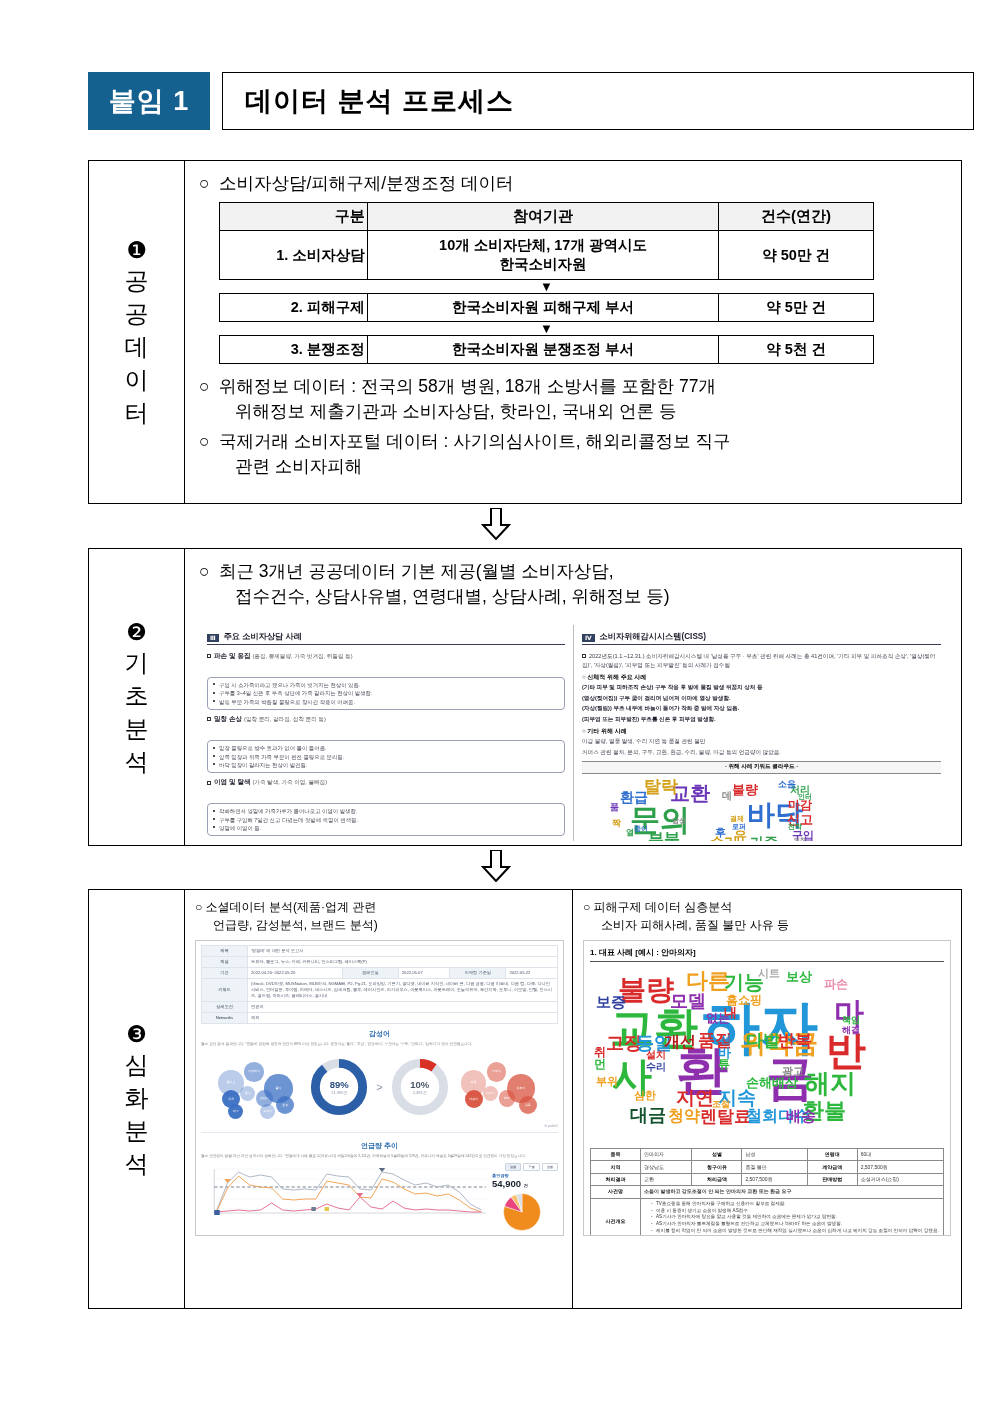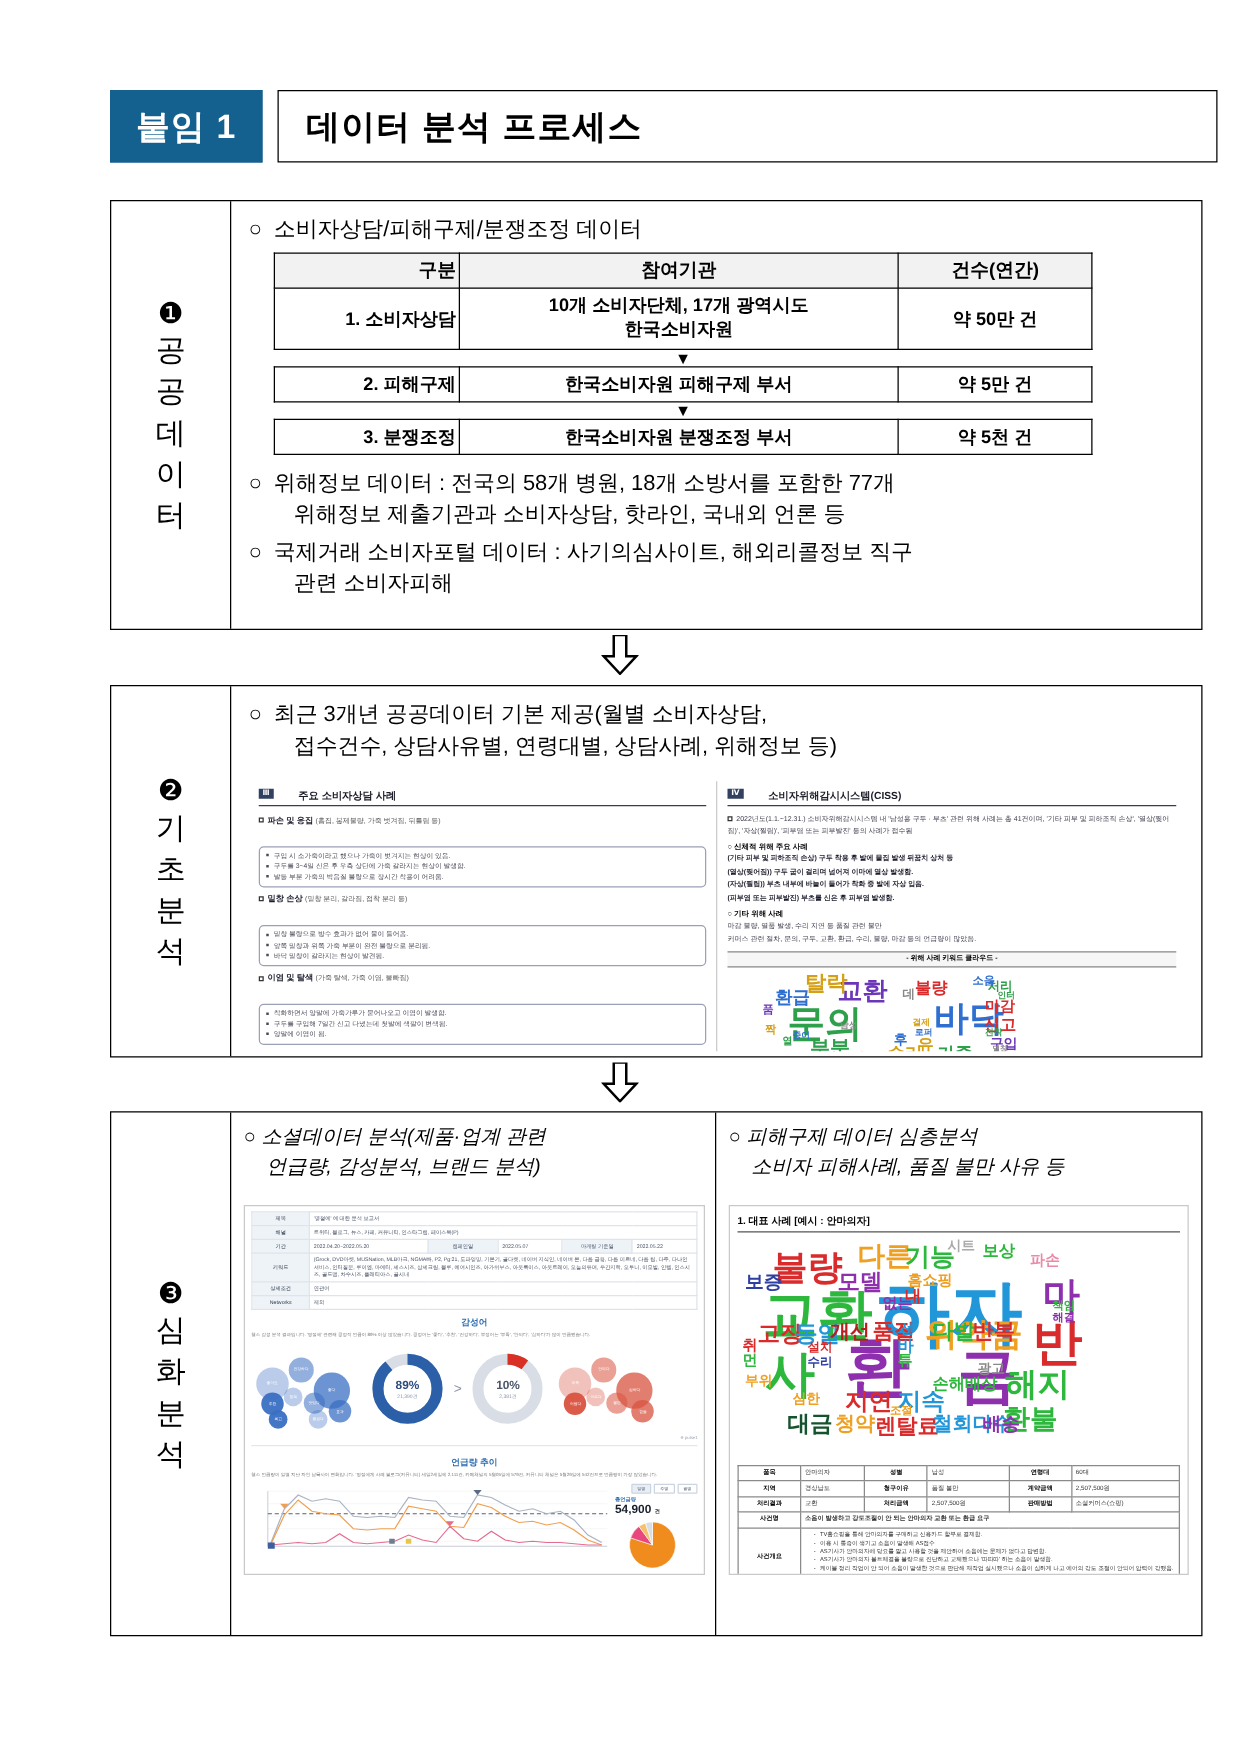--- a/index.html
+++ b/index.html
@@ -141,22 +141,22 @@
   .shot {
     background: #ffffff;
     overflow: hidden;
     position: relative;
   }
   .shot-l { width: 50%; border-right: 1px solid #bdbdbd; padding: 6px 8px; }
   .shot-r { width: 50%; padding: 6px 8px; }
 
   .mini-head {
     display: flex;
-    align-items: flex-start;
-    gap: 20px;
+    align-items: flex-end;
+    gap: 5px;
     border-bottom: 1.6px solid #3a3a55;
     padding-bottom: 2px;
     margin-bottom: 7px;
   }
   .mini-head .rn {
     background: #31415f;
     color: #fff;
     font-size: 6px;
     font-weight: bold;
     padding: 1px 3px;
@@ -229,21 +229,21 @@
     line-height: 1;
   }
   .wc span { position: absolute; white-space: nowrap; }
   #wc2 { height: 76px; }
   #wc3 { height: 178px; }
 
   
   .sec3-split { display: flex; height: 100%; }
   .col-l { width: 50%; border-right: 1.5px solid #000000; padding: 8px 8px 4px 10px; position: relative; }
   .col-r { width: 50%; padding: 8px 10px 4px 10px; position: relative; }
-  .col-head { font-size: 16px; line-height: 1.5; margin-bottom: 18px; font-style: italic; }
+  .col-head { font-size: 12px; line-height: 1.5; margin-bottom: 6px; }
   .col-head .ind2 { display: block; padding-left: 18px; }
 
   .dash {
     border: 1px solid #c9c9c9;
     background: #ffffff;
     margin-top: 4px;
     padding: 4px 5px;
     height: 296px;
     overflow: hidden;
   }
@@ -268,20 +268,21 @@
     color: #2b6cb0;
     font-size: 7px;
     font-weight: bold;
     margin: 5px 0 3px 0;
   }
   .sm-note { font-size: 3.6px; color: #777; line-height: 1.55; margin-bottom: 3px; }
 
   .donut-row {
     display: flex;
     align-items: center;
+    justify-content: center;
     gap: 6px;
     height: 74px;
     position: relative;
   }
   .donut { position: relative; width: 62px; height: 62px; }
   .donut .hole {
     position: absolute;
     left: 50%; top: 50%;
     transform: translate(-50%,-50%);
     text-align: center;

